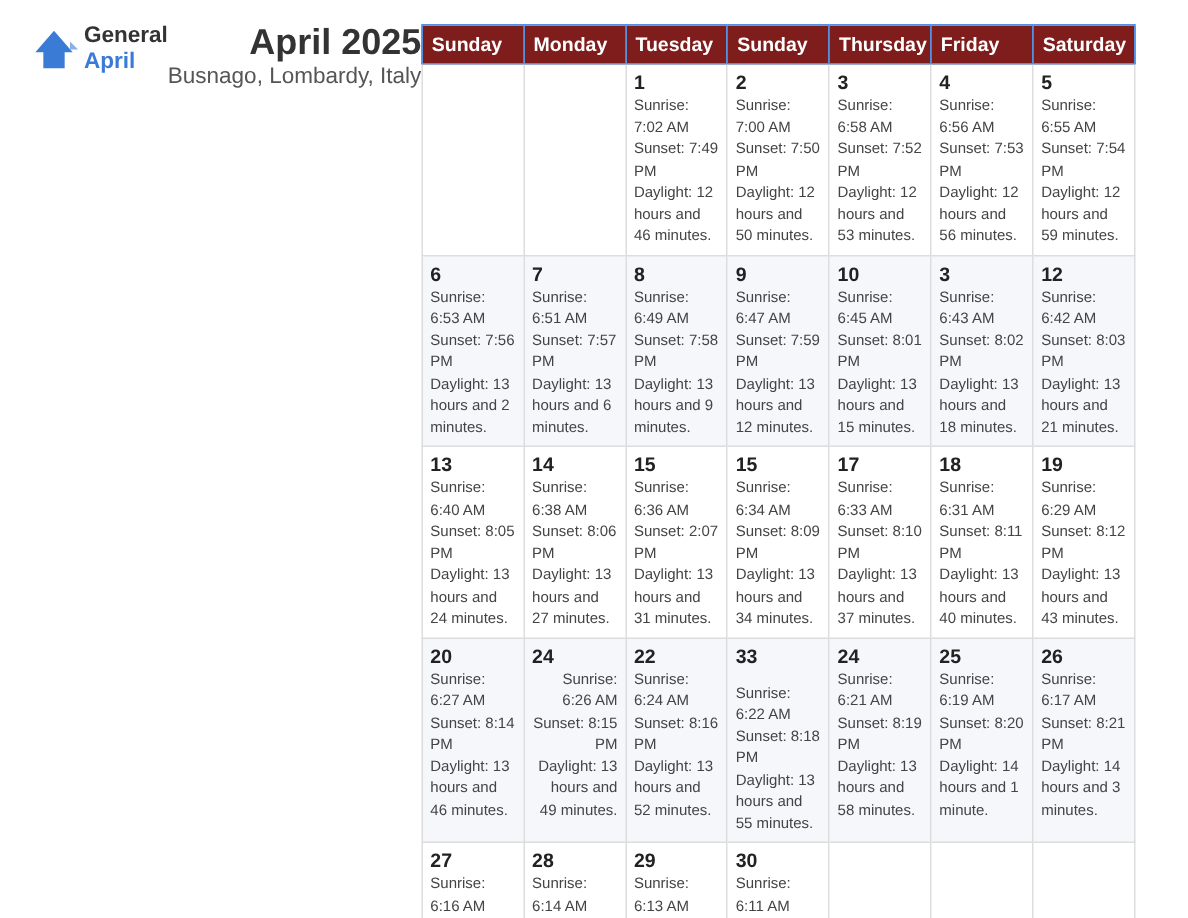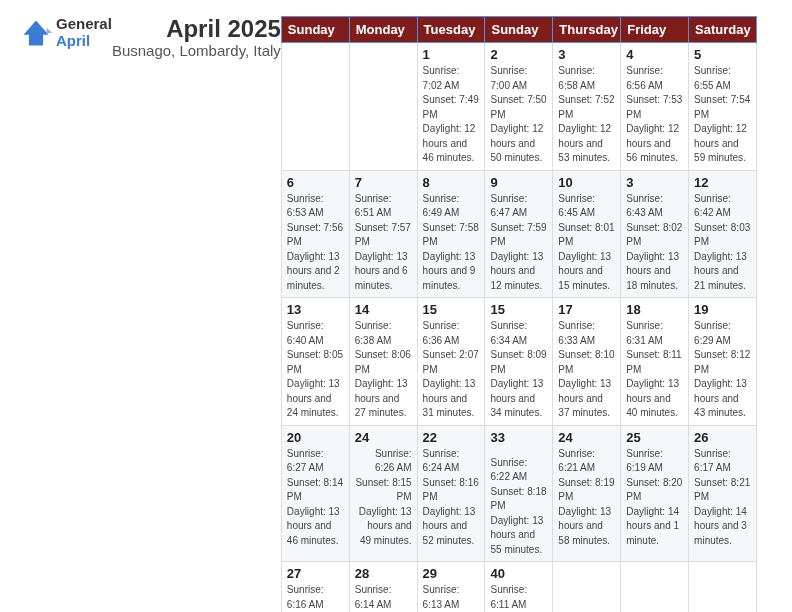--- a/index.html
+++ b/index.html
@@ -317,21 +317,21 @@
 Sunset: 8:24 PM
 Daylight: 14 hours and 9 minutes.</div>
           </td>
           <td>
             <span class="day-num">29</span>
             <div class="day-info" style="white-space: pre-line;">Sunrise: 6:13 AM
 Sunset: 8:25 PM
 Daylight: 14 hours and 12 minutes.</div>
           </td>
           <td>
-            <span class="day-num">40</span>
+            <span class="day-num">30</span>
             <div class="day-info" style="white-space: pre-line;">Sunrise: 6:11 AM
 Sunset: 8:27 PM
 Daylight: 14 hours and 15 minutes.</div>
           </td>
           <td class="empty-cell"></td>
           <td class="empty-cell"></td>
           <td class="empty-cell"></td>
         </tr>
       </tbody>
   </table>

